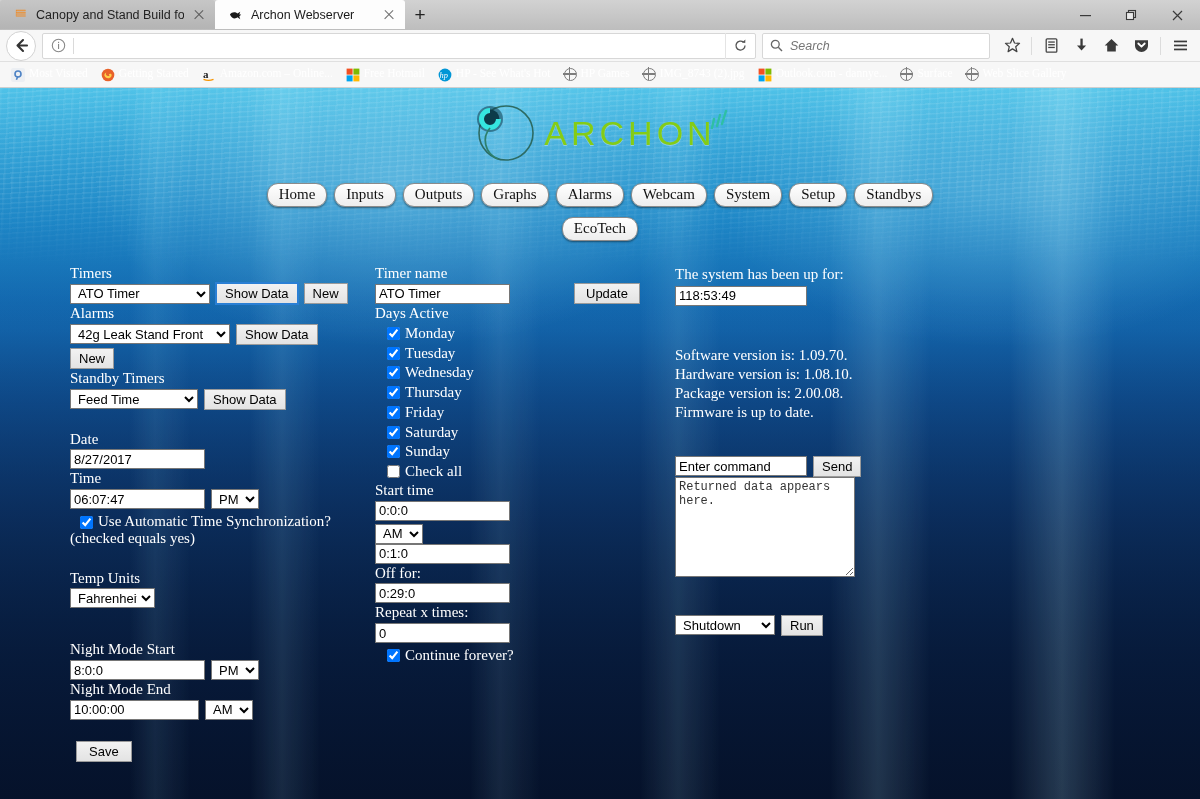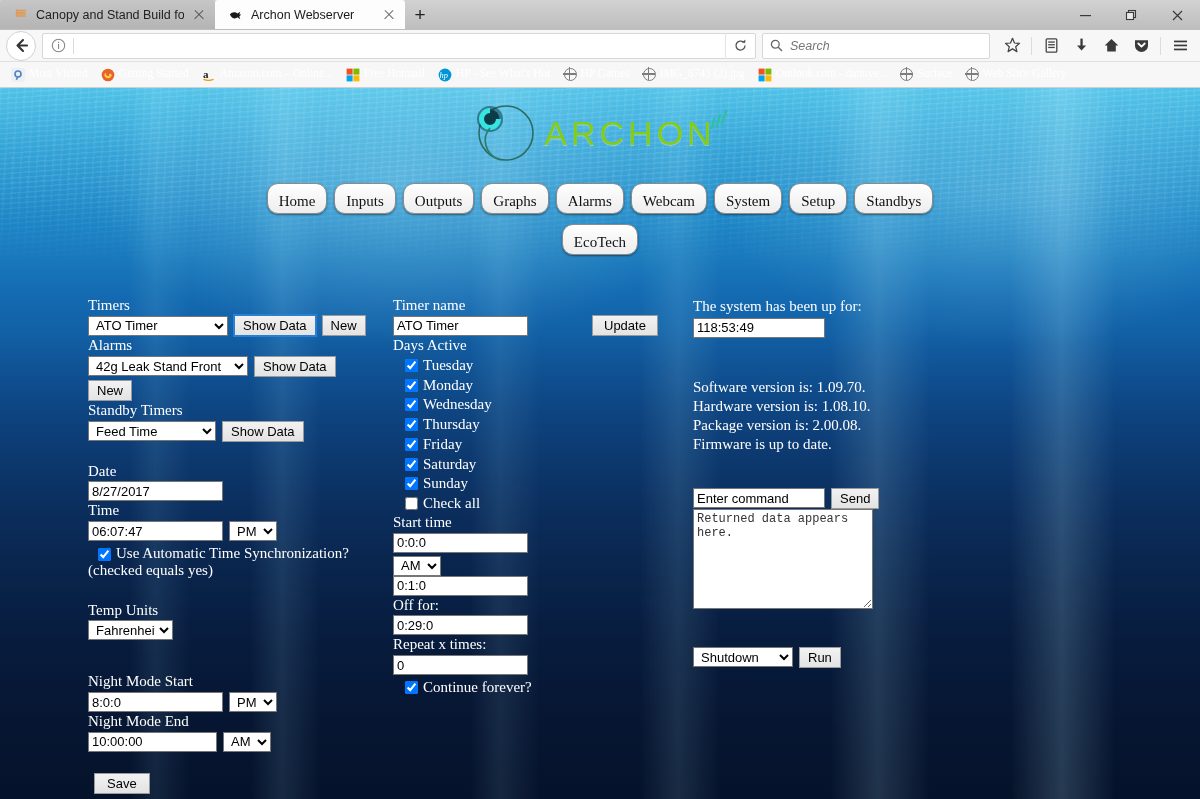--- a/index.html
+++ b/index.html
@@ -168,28 +168,28 @@
 
   
   .navrow { display:flex; justify-content:center; gap:7px; margin-top:17px; }
   .navrow2 { display:flex; justify-content:center; margin-top:10px; }
   .navpill {
     font-family:"Liberation Serif", serif;
     font-size:15px; color:#111;
     background:linear-gradient(#ffffff,#ededed);
     border:1px solid #8b8b8b;
     border-radius:11px;
-    padding:9px 11px 3px;
+    padding:2px 11px 3px;
     line-height:1.12;
     box-shadow:0 1px 2px rgba(0,0,0,.45);
     white-space:nowrap;
   }
 
   
-  .cols { display:flex; margin-top:42px; padding-left:88px; }
+  .cols { display:flex; margin-top:24px; padding-left:70px; }
   .col1 { width:305px; }
   .col2 { width:300px; }
   .col3 { width:300px; }
 
   .lbl {
     font-family:"Liberation Serif", serif;
     font-size:15px; color:#ffffff; line-height:1.18; margin:0 0 1px 0;
   }
   .lbl.tight { margin-top:1px; }
   .gap-md { height:21px; }
@@ -542,25 +542,25 @@
         <div class="lbl">Timer name</div>
         <div class="row">
           <input class="txt" style="width: 135px;" value="ATO Timer">
           <button class="btn" style="margin-left:58px;padding:0 11px">Update</button>
         </div>
 
         <div class="lbl tight">Days Active</div>
 
         <label class="chk-row">
           <input type="checkbox" class="cb" checked="" style="">
+          <span>Monday</span>
+        </label>
+        <label class="chk-row">
+          <input type="checkbox" class="cb" checked="" style="">
           <span>Tuesday</span>
-        </label>
-        <label class="chk-row">
-          <input type="checkbox" class="cb" checked="" style="">
-          <span>Monday</span>
         </label>
         <label class="chk-row">
           <input type="checkbox" class="cb" checked="" style="">
           <span>Wednesday</span>
         </label>
         <label class="chk-row">
           <input type="checkbox" class="cb" checked="" style="">
           <span>Thursday</span>
         </label>
         <label class="chk-row">

